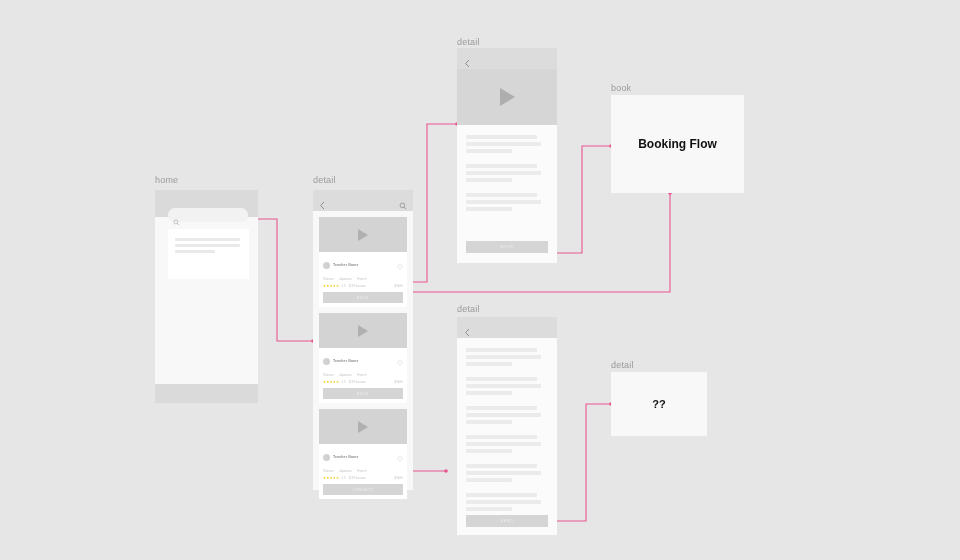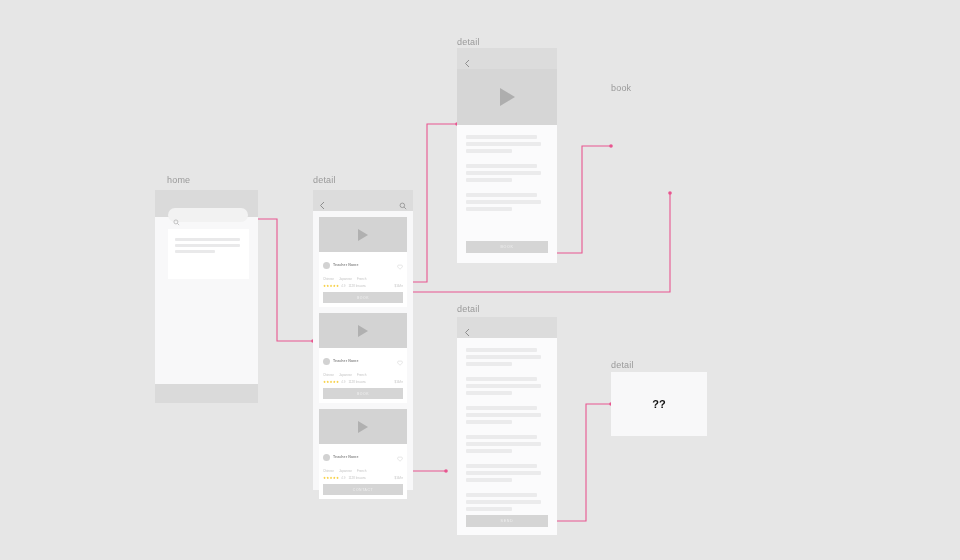--- a/index.html
+++ b/index.html
@@ -129,21 +129,21 @@
     <g fill="#e8558f">
       <circle cx="313" cy="341" r="1.8"></circle>
       <circle cx="457" cy="124" r="1.8"></circle>
       <circle cx="670" cy="193" r="1.8"></circle>
       <circle cx="611" cy="146" r="1.8"></circle>
       <circle cx="446" cy="471" r="1.8"></circle>
       <circle cx="611" cy="404" r="1.8"></circle>
     </g>
   </svg>
 
-  <div class="frame-label" style="left:155px; top:175px;margin-left:12px;">home</div>
+  <div class="frame-label" style="left:155px; top:175px;">home</div>
   <div class="screen" id="home">
     <div class="band-top"></div>
     <div class="searchpill">
       <span class="mag">
         <svg width="7" height="7" viewBox="0 0 12 12">
           <circle cx="5" cy="5" r="3.4" fill="none" stroke="#a8a8a8" stroke-width="1.1"></circle>
           <line x1="7.6" y1="7.6" x2="10.5" y2="10.5" stroke="#a8a8a8" stroke-width="1.1"></line>
         </svg>
       </span>
     </div>
@@ -278,20 +278,23 @@
         <div class="pgroup">
           <div class="pline" style="width: 86%;"></div>
           <div class="pline" style="width: 92%;"></div>
           <div class="pline" style="width: 56%;"></div>
         </div>
       </div>
     <div class="cta">BOOK</div>
   </div>
 
   <div class="frame-label" style="left:611px; top:83px;">book</div>
+  <div class="plainbox" id="book">
+    <span>Booking Flow</span>
+  </div>
 
   <div class="frame-label" style="left:457px; top:304px;">detail</div>
   <div class="screen detail" id="detail2">
     <div class="topbar">
       <span class="chev">
         <svg width="6" height="9" viewBox="0 0 6 9">
           <polyline points="5,1 1.5,4.5 5,8" fill="none" stroke="#8e8e8e" stroke-width="1"></polyline>
         </svg>
       </span>
     </div>

